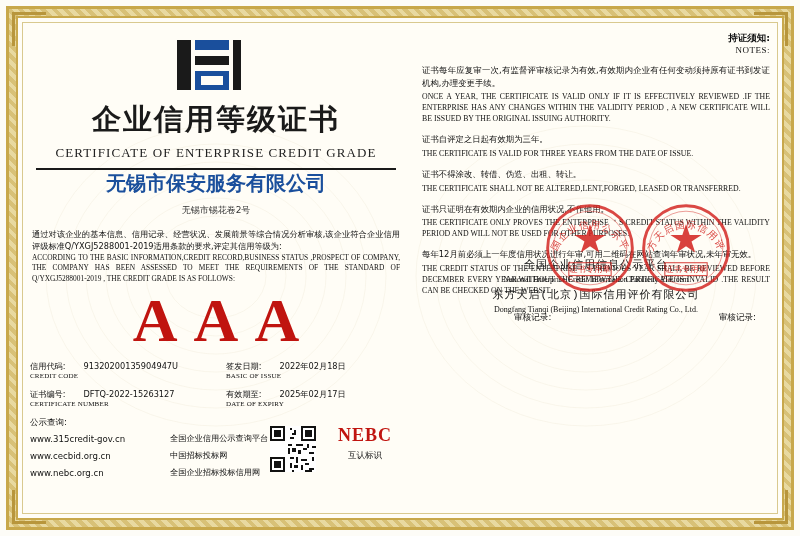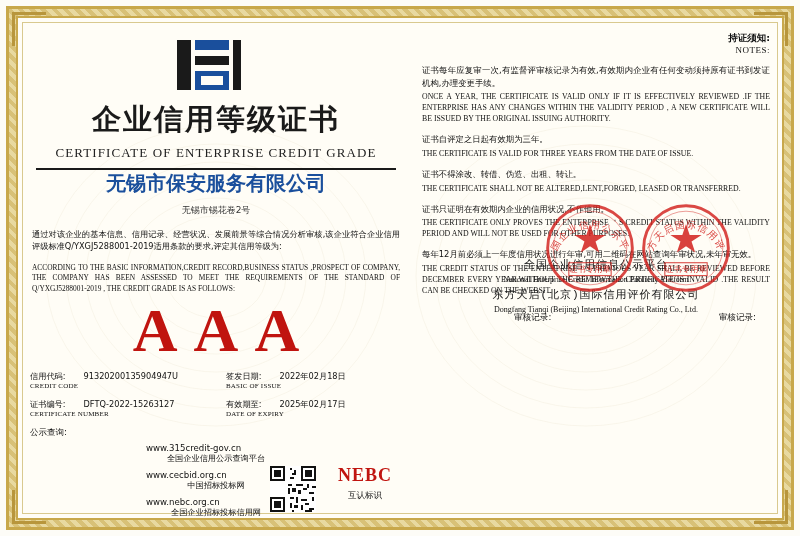--- a/index.html
+++ b/index.html
@@ -102,21 +102,21 @@
     text-align:justify;
     padding:0 2px;
   }
   .para-en{
     font-family:"Liberation Serif", serif;
     font-size:7.4px;
     line-height:1.42;
     color:#111;
     text-align:justify;
     padding:0 2px;
-    margin-top:10px;
+    margin-top:0;
   }
   .grade{
     text-align:center;
     font-family:"Liberation Serif", serif;
     font-weight:bold;
     font-size:62px;
     color:#c0140f;
     letter-spacing:16px;
     margin-top:4px;
     line-height:1.05;
@@ -142,21 +142,21 @@
   .fline{display:flex;align-items:baseline;gap:18px;}
   .fval{
     font-family:"DejaVu Sans", sans-serif;
     font-size:8.2px;color:#111;
   }
   .query-title{
     font-family:"DejaVu Sans", sans-serif;
     font-size:8.5px;color:#111;margin-top:2px;margin-bottom:4px;
   }
   .qrow{
-    display:flex;align-items:center;margin-bottom:6px;flex-direction:column;
+    display:flex;align-items:center;margin-bottom:6px;
   }
   .qurl{
     width:140px;
     font-family:"DejaVu Sans", sans-serif;
     font-size:8.6px;color:#111;
   }
   .qname{
     font-family:"DejaVu Sans", sans-serif;
     font-size:8.2px;color:#111;
   }

